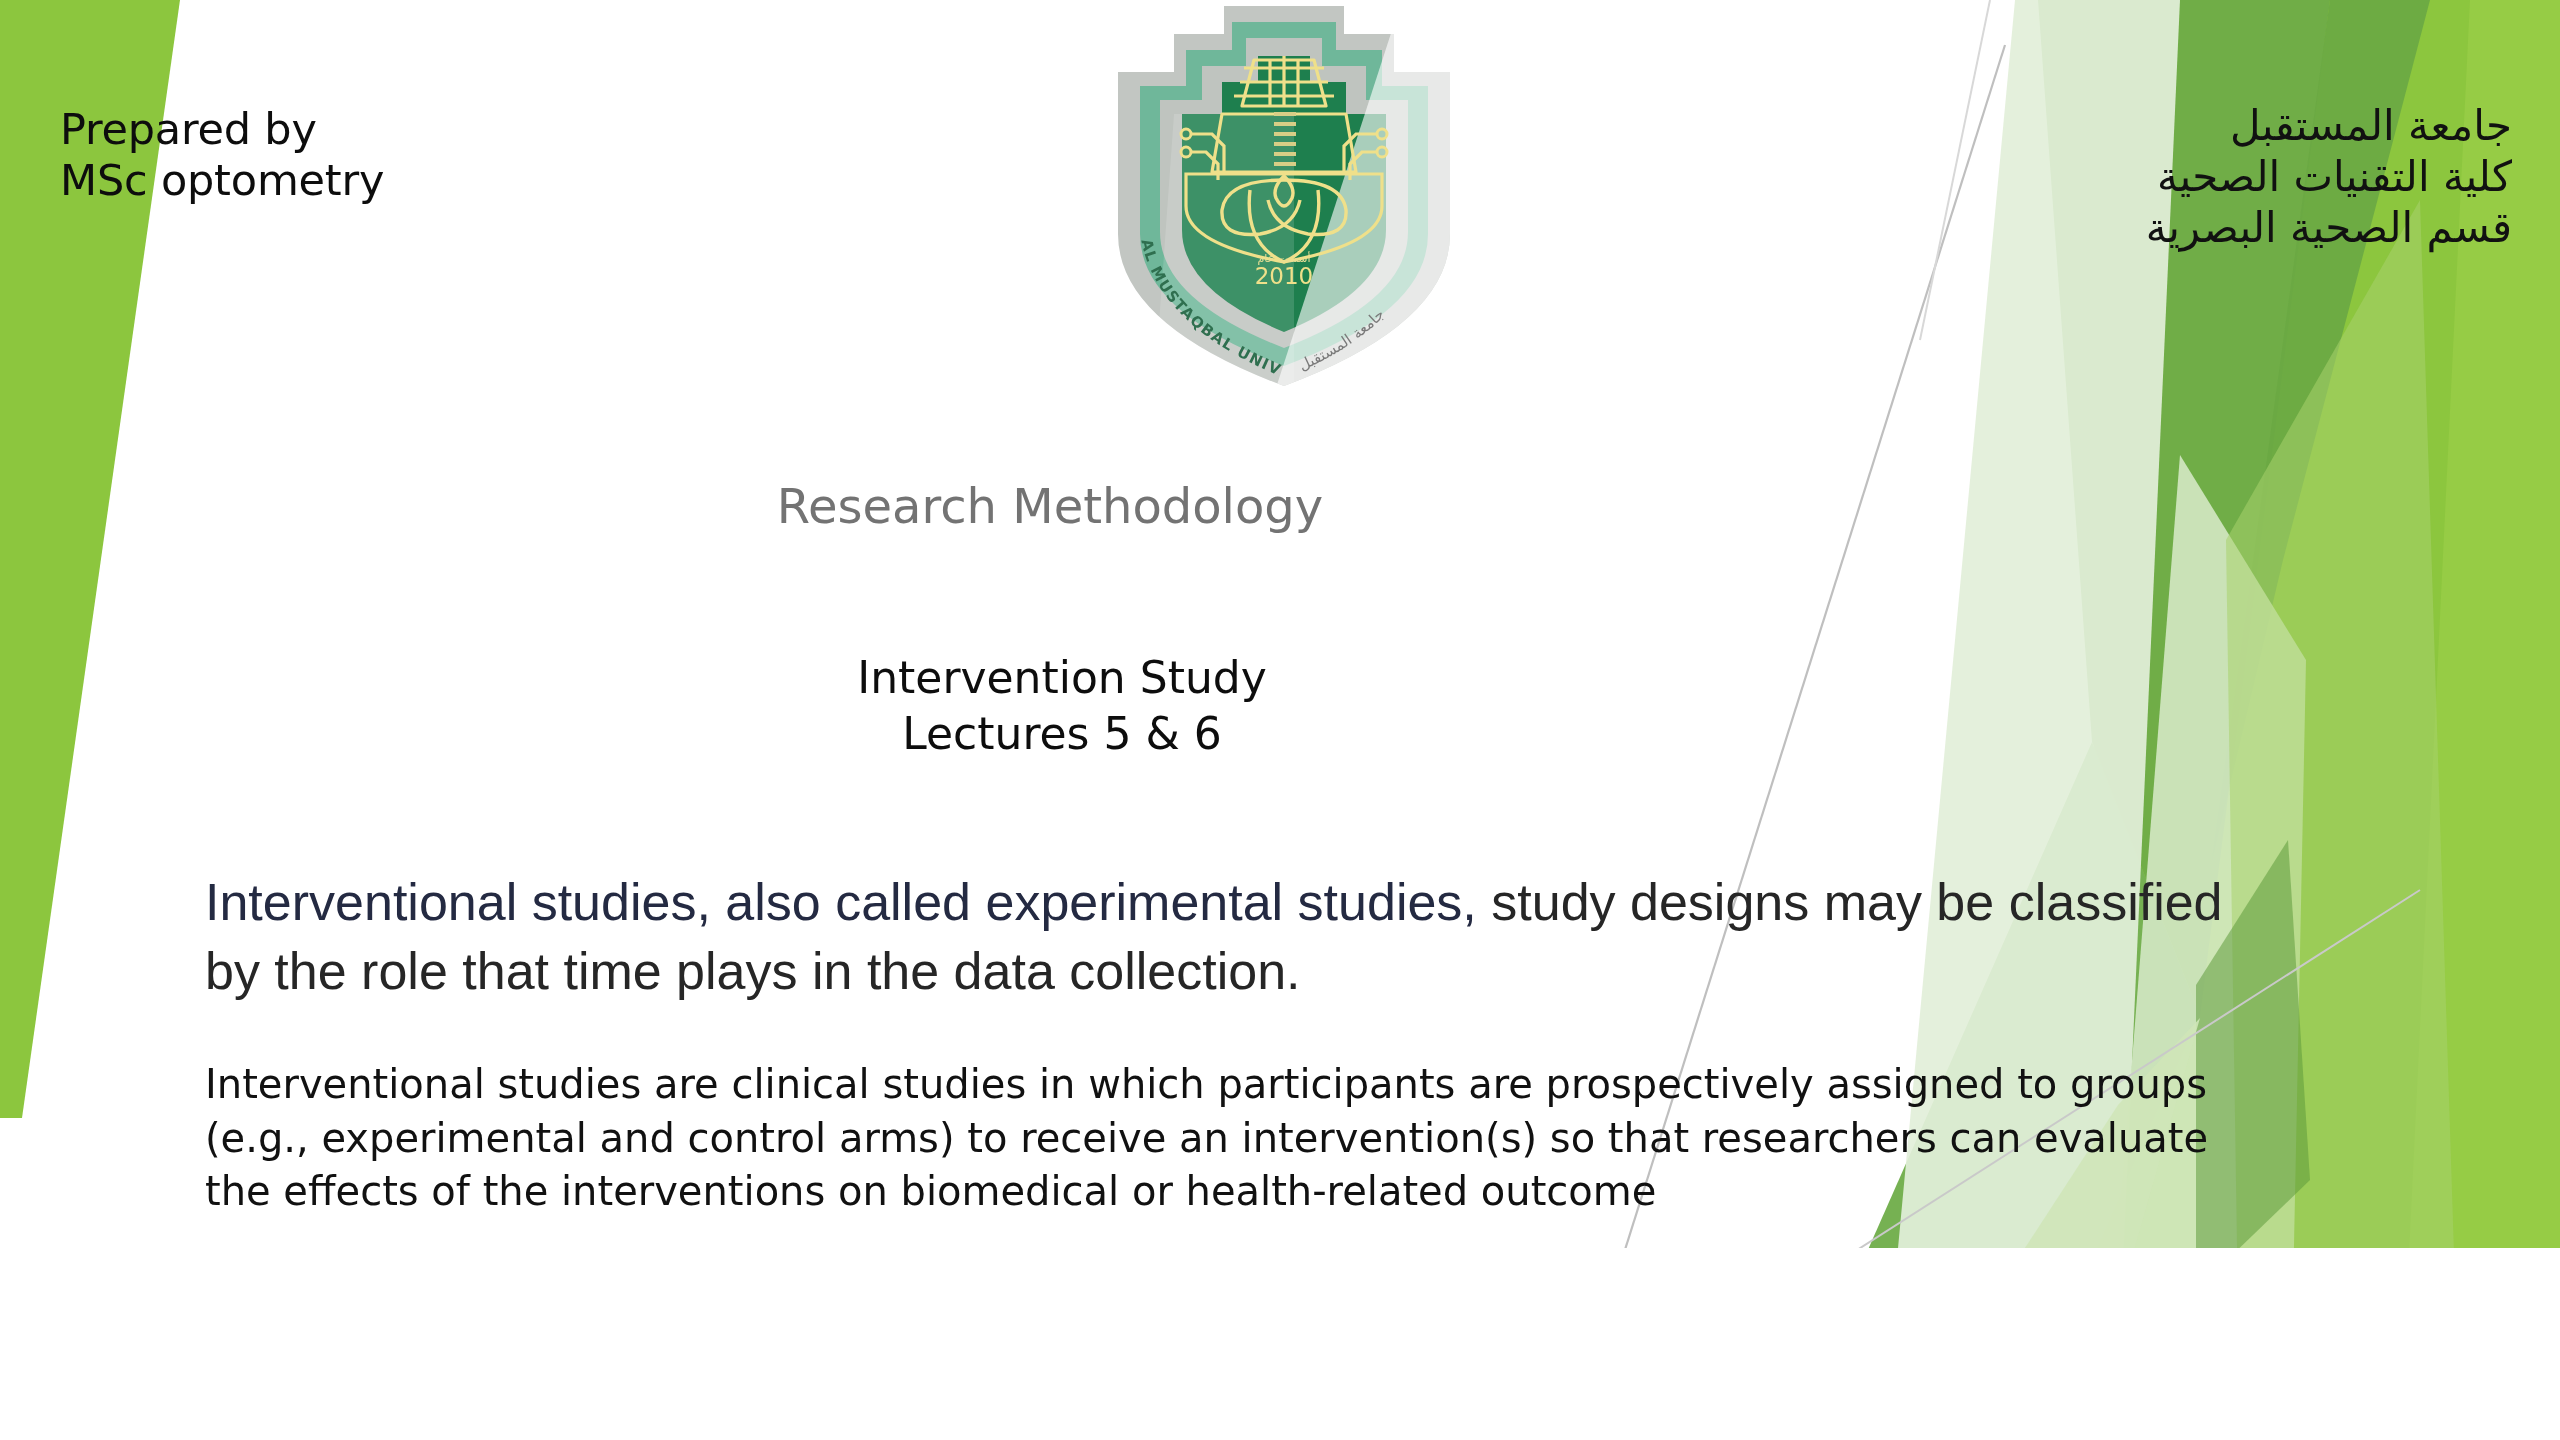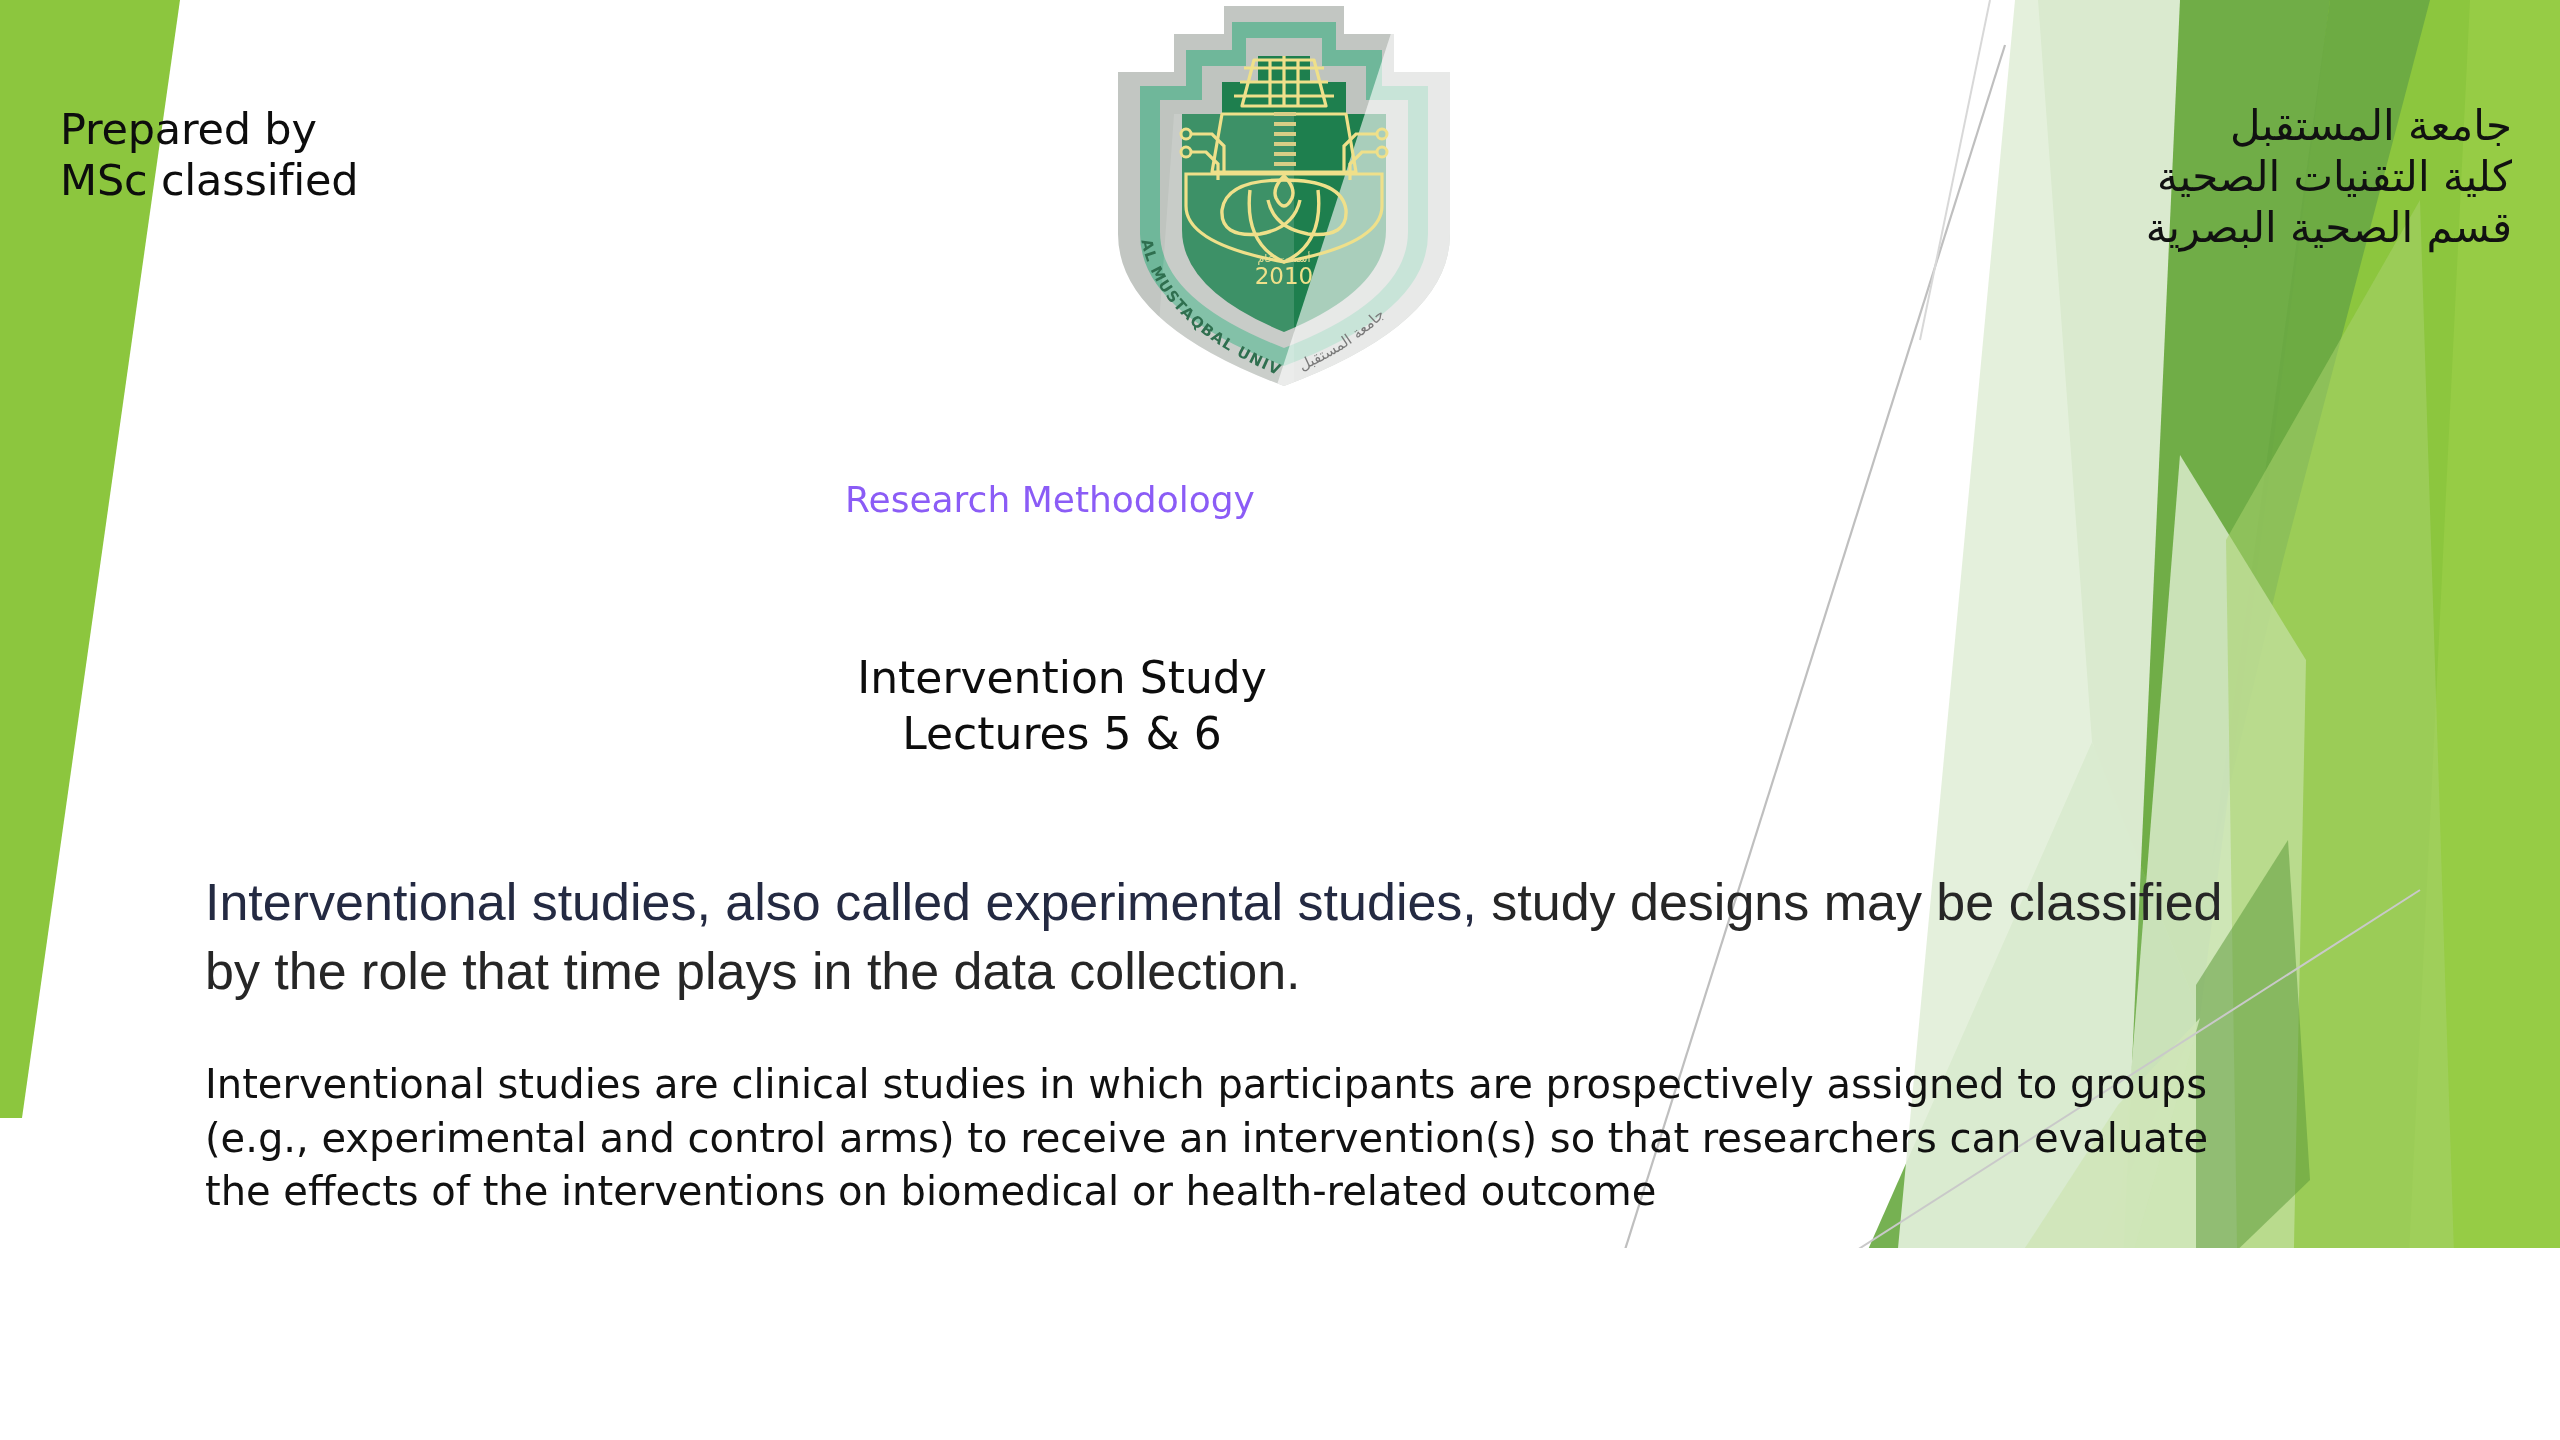--- a/index.html
+++ b/index.html
@@ -82,23 +82,23 @@
   #title-group {
     position: absolute;
     left: 0;
     top: 478px;
     width: 2100px;
     text-align: center;
     z-index: 5;
   }
   #course-title {
     font-family: "DejaVu Sans", sans-serif;
-    font-size: 36px;
+    font-size: 48px;
     line-height: 1.2;
-    color: #8b5cf6;
+    color: #737373;
   }
   #subtitle-group {
     position: absolute;
     left: 0;
     top: 650px;
     width: 2100px;
     text-align: center;
     z-index: 5;
     padding-left: 12px;
   }
@@ -186,21 +186,21 @@
 
     <polygon points="2118,1105 2200,1018 2080,1440 1900,1440" fill="#CFE6B8" opacity="0.9"></polygon>
 
     <line x1="2005" y1="45" x2="1565" y2="1440" stroke="#BFBFBF" stroke-width="2.2" fill="none"></line>
     <line x1="2420" y1="890" x2="1560" y2="1440" stroke="#C9C9C9" stroke-width="2" fill="none"></line>
     <line x1="1990" y1="0" x2="1920" y2="340" stroke="#D8D8D8" stroke-width="2" fill="none"></line>
   </svg>
 
   <div id="author-block">
     <div class="author-line">Prepared by</div>
-    <div class="author-line">MSc classified</div>
+    <div class="author-line">MSc optometry</div>
   </div>
 
   <div id="arabic-block">
     <div class="arabic-line">جامعة المستقبل</div>
     <div class="arabic-line">كلية التقنيات الصحية</div>
     <div class="arabic-line">قسم الصحية البصرية</div>
   </div>
 
   <div id="logo">
     <svg viewBox="0 0 380 400" xmlns="http://www.w3.org/2000/svg">

